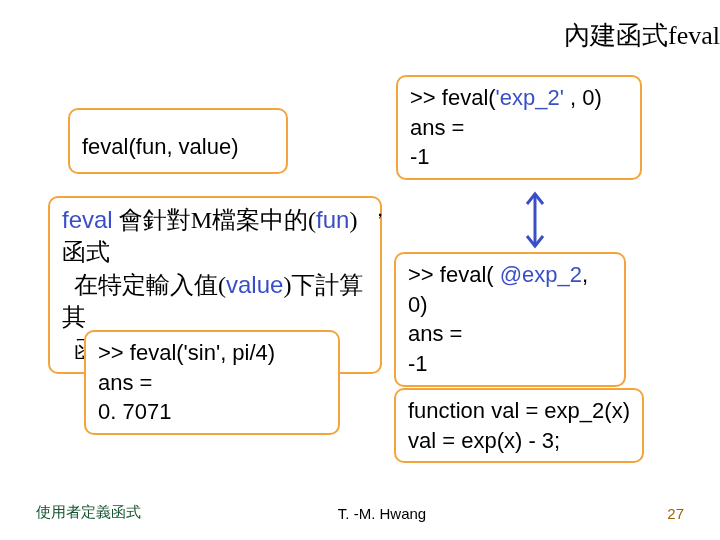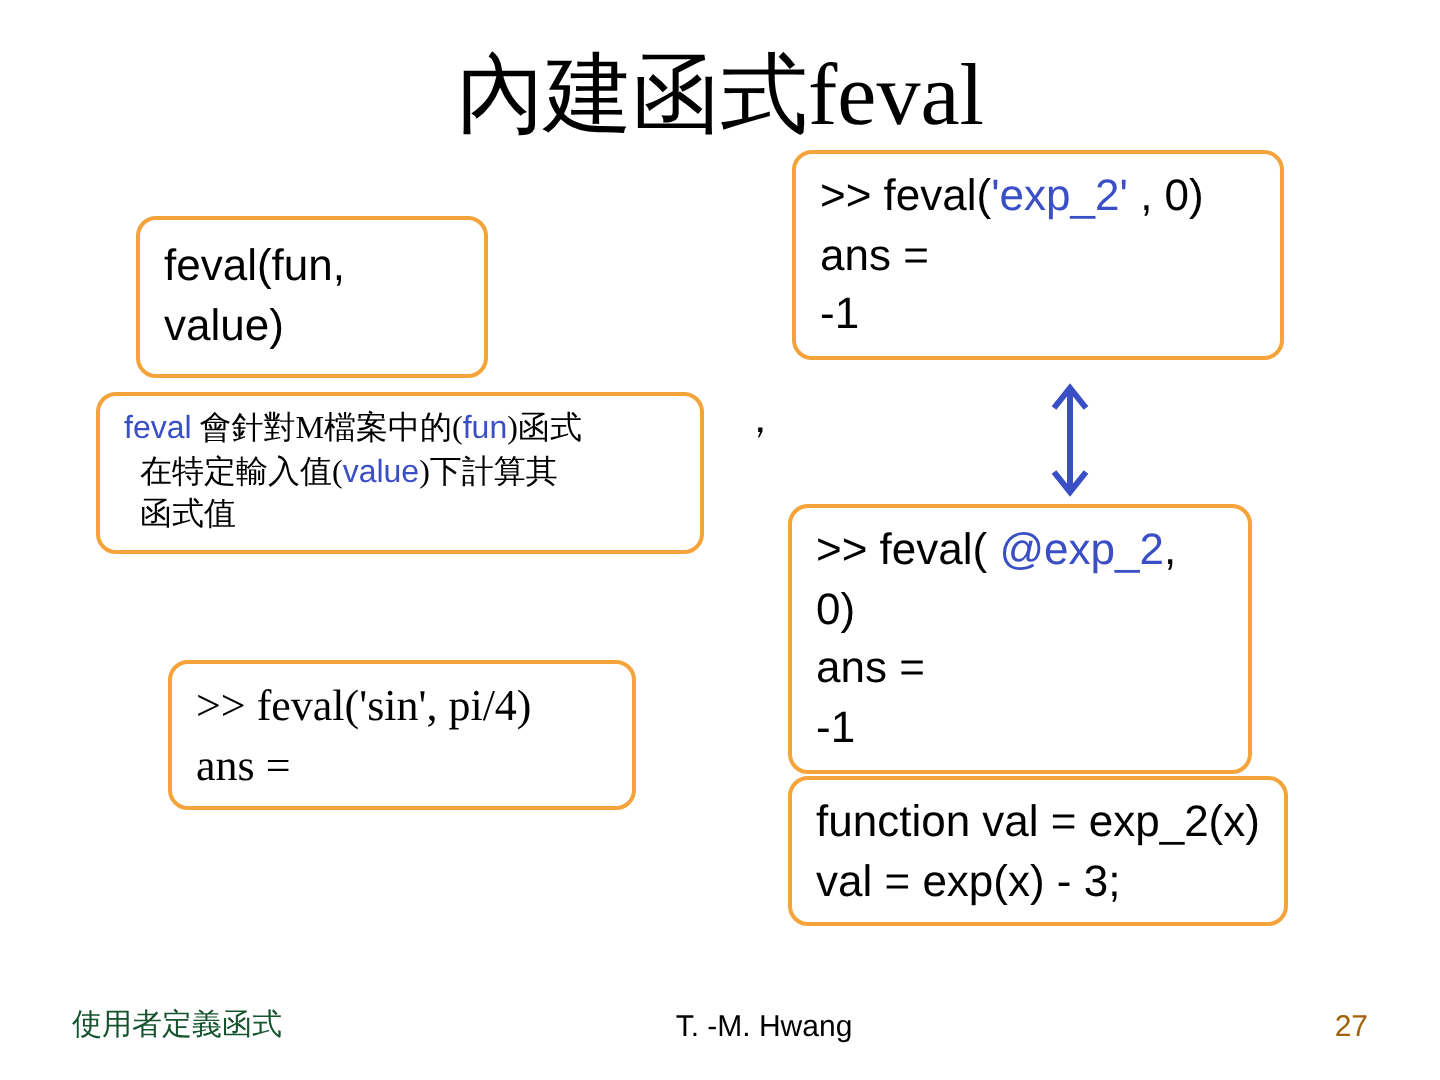--- a/index.html
+++ b/index.html
@@ -10,53 +10,53 @@
     font-family: "Microsoft JhengHei", "PMingLiU", Arial, sans-serif;
     position: relative;
     overflow: hidden;
   }
   .slide {
     position: relative;
     width: 100%;
     height: 100%;
   }
   .title {
-    text-align: center;
-    font-size: 44px;
+    text-align: right;
+    font-size: 26px;
     padding-top: 18px;
     color: #000;
     font-family: "DFKai-SB", "KaiTi", "Microsoft JhengHei", serif;
   }
   .title .latin { font-family: "Times New Roman", serif; }
   .box {
     position: absolute;
     border: 2px solid #f4a43b;
     border-radius: 10px;
     background: #fff;
     padding: 6px 12px;
     font-size: 22px;
     line-height: 1.35;
     color: #000;
     font-family: "Comic Sans MS", "Microsoft JhengHei", sans-serif;
   }
-  .syntax-box { left: 68px; top: 108px; width: 176px; text-align: left; padding-top:8px; padding-bottom:10px; }
+  .syntax-box { left: 68px; top: 108px; width: 220px; text-align: left; padding-top:22px; padding-bottom:10px; }
   .expl-box {
-    left: 48px; top: 196px; width: 304px;
+    left: 48px; top: 196px; width: 334px;
     font-family: "DFKai-SB", "KaiTi", "Microsoft JhengHei", serif;
-    font-size: 16px;
+    font-size: 24px;
   }
   .expl-box .kw { color: #3a4fc5; font-family: "Comic Sans MS", sans-serif; }
   .comma-out {
     position: absolute;
     left: 370px;
     top: 196px;
     font-family: "DFKai-SB", "KaiTi", serif;
     font-size: 20px;
   }
-  .sin-box { left: 84px; top: 330px; width: 234px; font-family: Liberation Serif, serif; }
+  .sin-box { left: 84px; top: 330px; width: 256px; }
   .exp-str-box { left: 396px; top: 75px; width: 246px; }
   .exp-handle-box { left: 394px; top: 252px; width: 232px; }
   .func-box { left: 394px; top: 388px; width: 250px; }
   .blue { color: #3a4fc5; }
   .arrow {
     position: absolute;
     left: 520px;
     top: 190px;
   }
   .footer-left {
@@ -102,20 +102,21 @@
   <div class="box expl-box">
     <span class="kw">feval</span><span> 會針對M檔案中的(</span><span class="kw">fun</span><span>)函式</span><br>
     &nbsp;&nbsp;<span>在特定輸入值(</span><span class="kw">value</span><span>)下計算其</span><br>
     &nbsp;&nbsp;<span>函式值</span>
   </div>
   <div class="comma-out">，</div>
 
   <div class="box sin-box">
     <span>&gt;&gt; feval('sin', pi/4)</span><br>
     <span>ans =</span><br>
+    <span>   0. 7071</span>
   </div>
 
   <div class="box exp-str-box">
     <span>&gt;&gt; feval(</span><span class="blue">'exp_2'</span><span> , 0)</span><br>
     <span>ans =</span><br>
     <span>   -1</span>
   </div>
 
   <svg class="arrow" width="30" height="60">
     <line x1="15" y1="6" x2="15" y2="54" stroke="#3a4fc5" stroke-width="3"></line>

